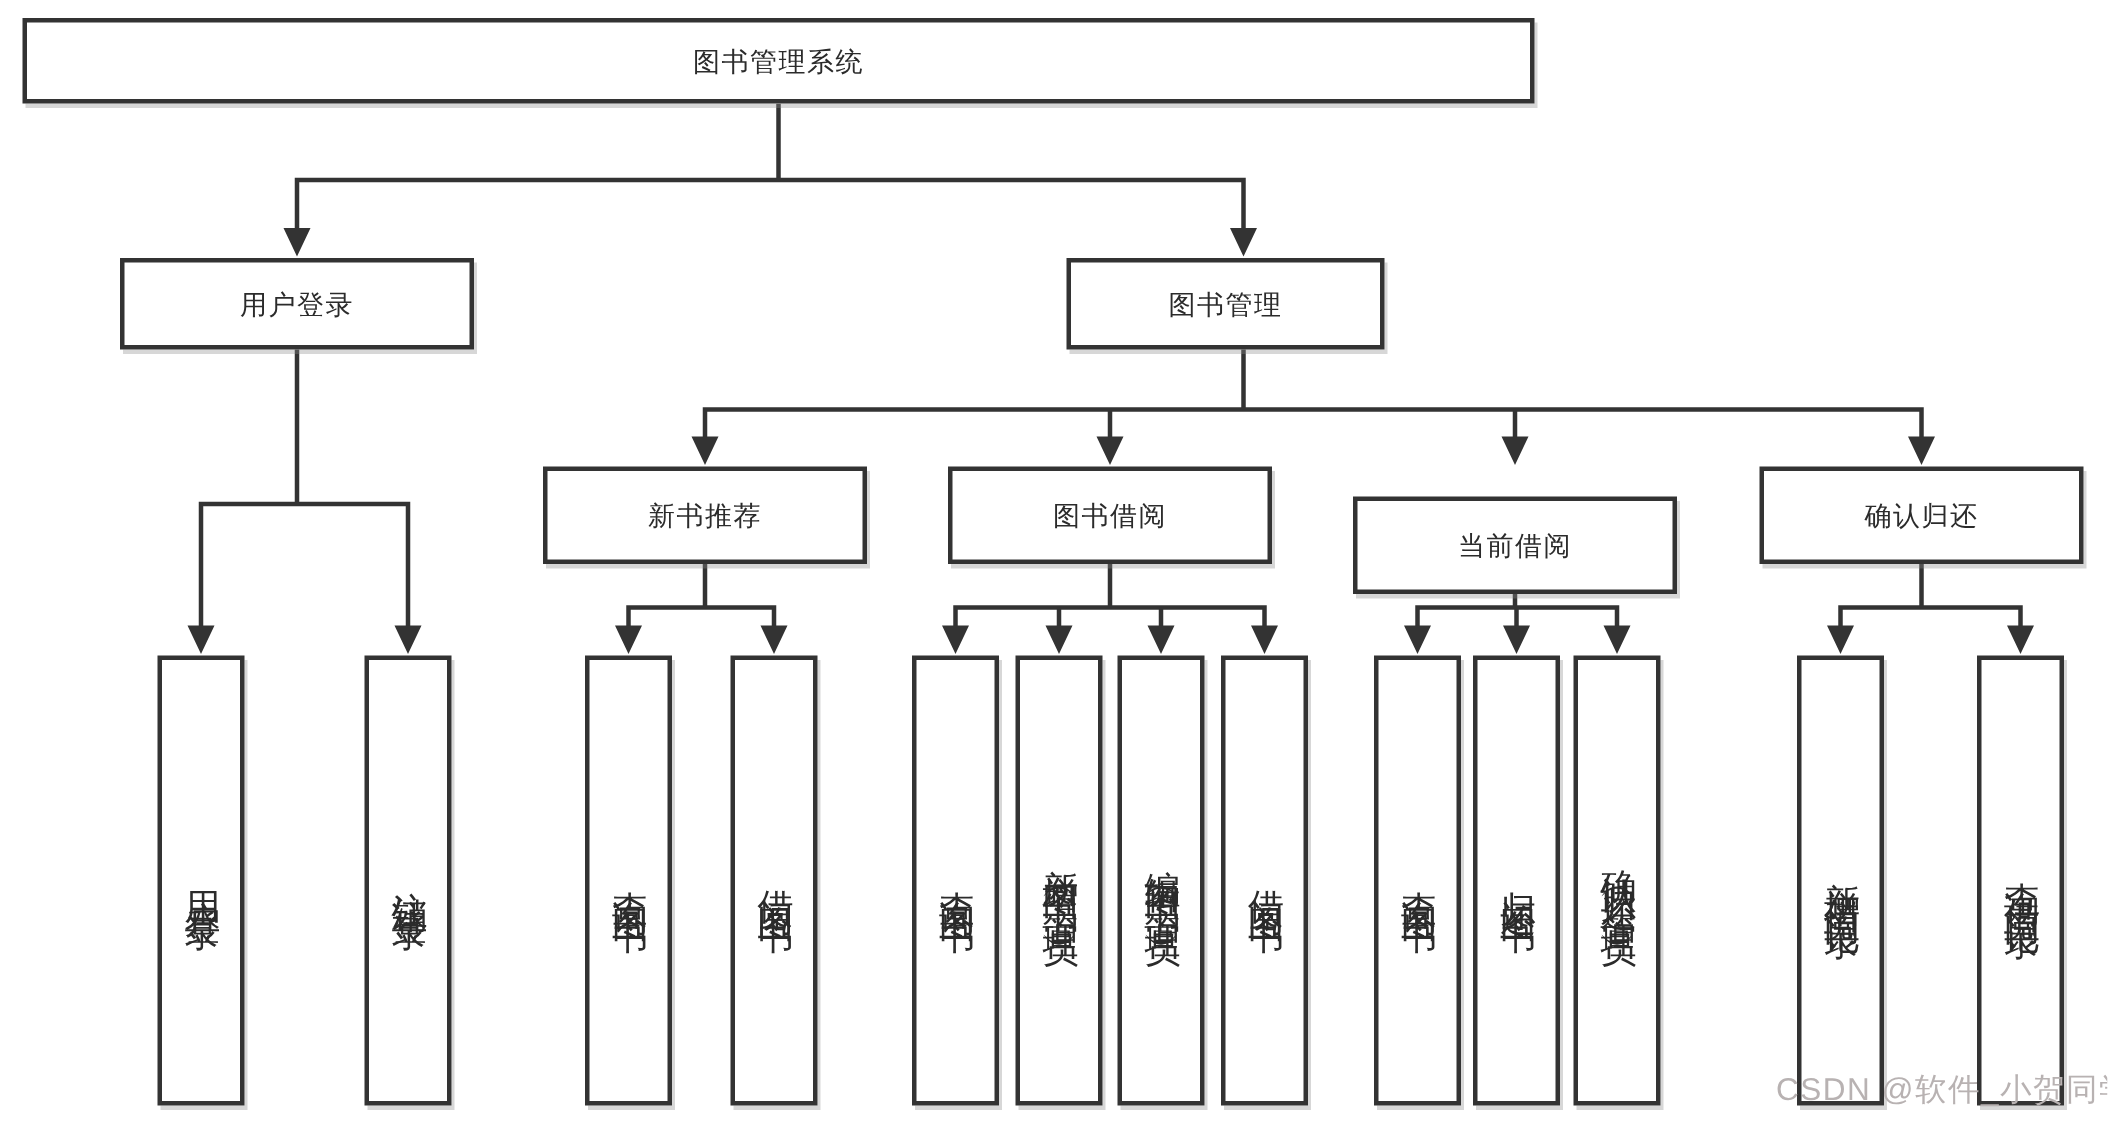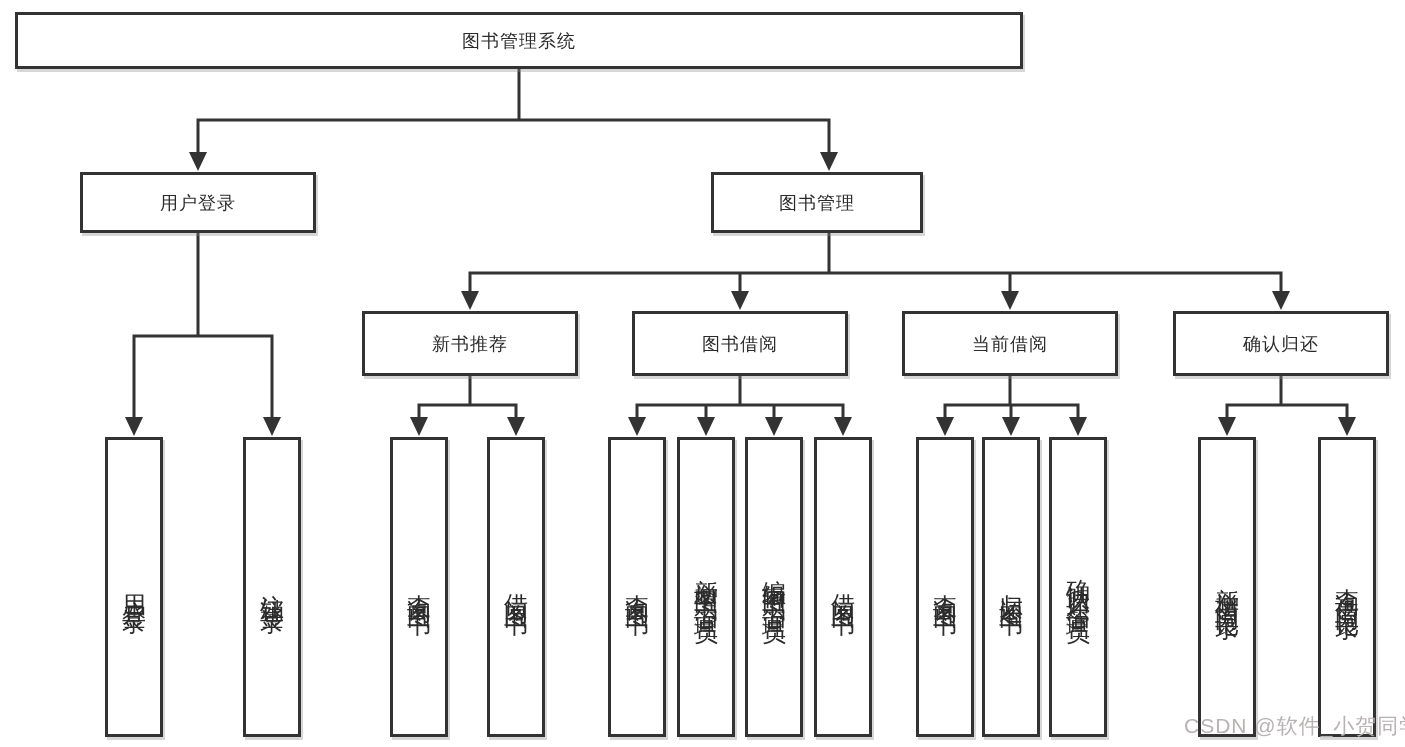--- a/index.html
+++ b/index.html
@@ -58,21 +58,21 @@
   }
   
   #root      { left: 15px;  top: 12px;  width: 1008px; height: 57px; }
   
   #userlogin { left: 80px;  top: 172px; width: 236px; height: 61px; }
   #bookmng   { left: 711px; top: 172px; width: 212px; height: 61px; }
   
   .sec { top: 311px; width: 216px; height: 65px; text-align: center; }
   #sec-new     { left: 362px;  }
   #sec-borrow  { left: 632px;  }
-  #sec-current { left: 902px;  }
+  #sec-current { left: 902px; margin-top: 20px;  }
   #sec-records { left: 1173px; }
   
   #lf-login   { left: 105px;  }
   #lf-logout  { left: 243px;  }
   #lf-nb1     { left: 390px;  }
   #lf-nb2     { left: 487px;  }
   #lf-bb1     { left: 608px;  }
   #lf-bb2     { left: 677px;  }
   #lf-bb3     { left: 745px;  }
   #lf-bb4     { left: 814px;  }

